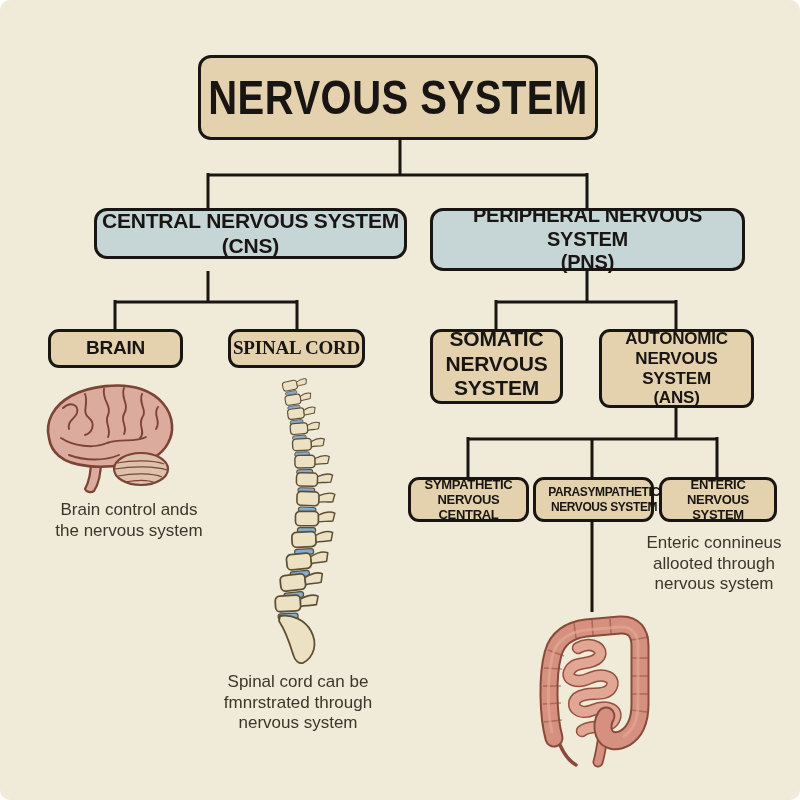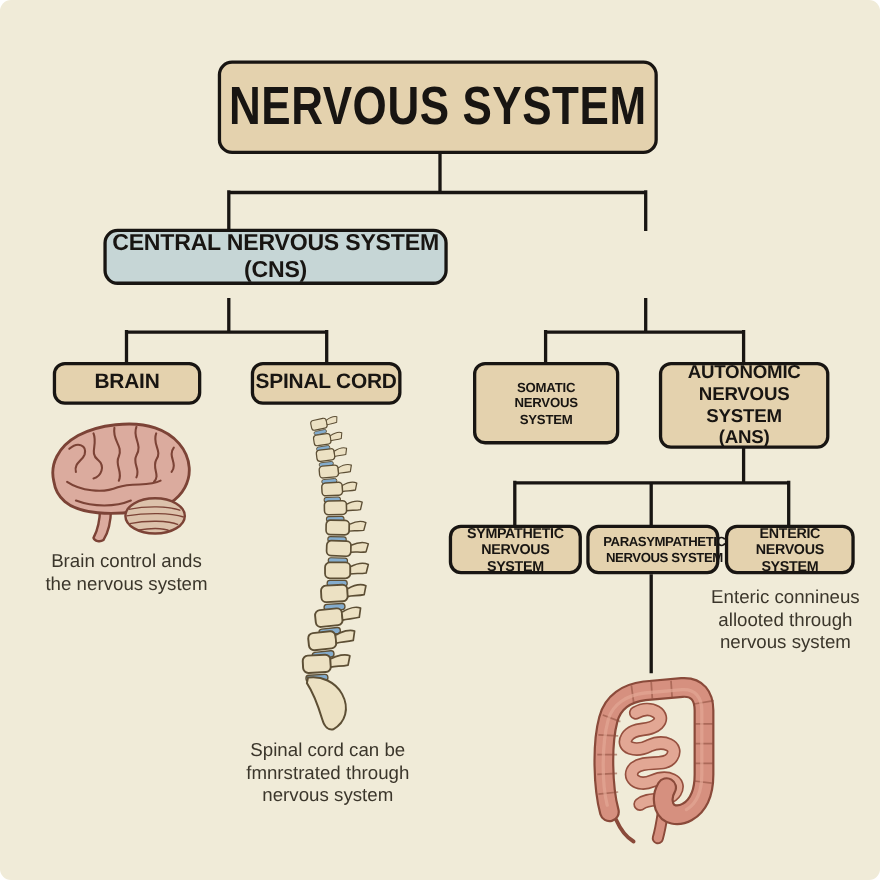--- a/index.html
+++ b/index.html
@@ -18,31 +18,31 @@
     display:flex;align-items:center;justify-content:center;text-align:center;
     color:var(--text);font-weight:bold;white-space:pre-line;line-height:1.17;
     letter-spacing:-0.2px;
   }
   .node.blue{background:var(--box_blue);border-radius:13px;}
   .n-title{left:198px;top:55px;width:400px;height:85px;border-radius:13px;}
   .n-title span{display:inline-block;font-size:40px;transform:scaleY(1.22);letter-spacing:0.5px;}
   .n-cns{left:52px;top:208px;width:313px;height:51px;font-size:21px;margin-left:42px;}
   .n-pns{left:430px;top:208px;width:315px;height:63px;font-size:20px;}
   .n-brain{left:48px;top:329px;width:135px;height:39px;font-size:19px;}
-  .n-spinal{left:228px;top:329px;width:137px;height:39px;font-size:19px;}
-  .n-somatic{left:430px;top:329px;width:133px;height:75px;font-size:12px;}
+  .n-spinal{left:228px;top:329px;width:137px;height:39px;font-size:19px;font-family:Liberation Serif, serif;}
+  .n-somatic{left:430px;top:329px;width:133px;height:75px;font-size:21px;align-items:flex-end;}
   .n-autonomic{left:599px;top:329px;width:155px;height:79px;font-size:17px;}
   .n-symp{left:408px;top:477px;width:121px;height:45px;font-size:13px;letter-spacing:-0.3px;}
   .n-para{left:533px;top:477px;width:121px;height:45px;font-size:12px;letter-spacing:-0.4px;padding-left:21px;}
   .n-enteric{left:659px;top:477px;width:118px;height:45px;font-size:13px;letter-spacing:-0.3px;justify-content:center;}
   .caption{
     position:absolute;width:200px;text-align:center;color:var(--caption);
     font-size:17px;line-height:1.22;white-space:pre-line;
   }
-  .c-brain{left:15px;top:500px;}
+  .c-brain{left:29px;top:500px;}
   .c-spinal{left:198px;top:672px;}
   .c-enteric{left:614px;top:533px;}
   .illu{position:absolute;}
 </style>
 </head>
 <body>
 
 <div class="canvas">
 
   <svg class="wires" viewBox="0 0 800 800" aria-hidden="true">
@@ -53,39 +53,43 @@
              M592,522 V612" fill="none" stroke="var(--line)" stroke-width="3"></path>
   </svg>
 
   <div class="node n-title">
     <span>NERVOUS SYSTEM</span>
   </div>
   <div class="node blue n-cns">
     <span>CENTRAL NERVOUS SYSTEM
 (CNS)</span>
   </div>
+  <div class="node blue n-pns">
+    <span>PERIPHERAL NERVOUS SYSTEM
+(PNS)</span>
+  </div>
   <div class="node n-brain">
     <span>BRAIN</span>
   </div>
   <div class="node n-spinal">
     <span>SPINAL CORD</span>
   </div>
   <div class="node n-somatic">
     <span>SOMATIC
 NERVOUS
 SYSTEM</span>
   </div>
   <div class="node n-autonomic">
     <span>AUTONOMIC
 NERVOUS SYSTEM
 (ANS)</span>
   </div>
   <div class="node n-symp">
     <span>SYMPATHETIC
-NERVOUS SYSTEM</span>
+NERVOUS CENTRAL</span>
   </div>
   <div class="node n-para">
     <span>PARASYMPATHETIC
 NERVOUS SYSTEM</span>
   </div>
   <div class="node n-enteric">
     <span>ENTERIC
 NERVOUS SYSTEM</span>
   </div>
 

